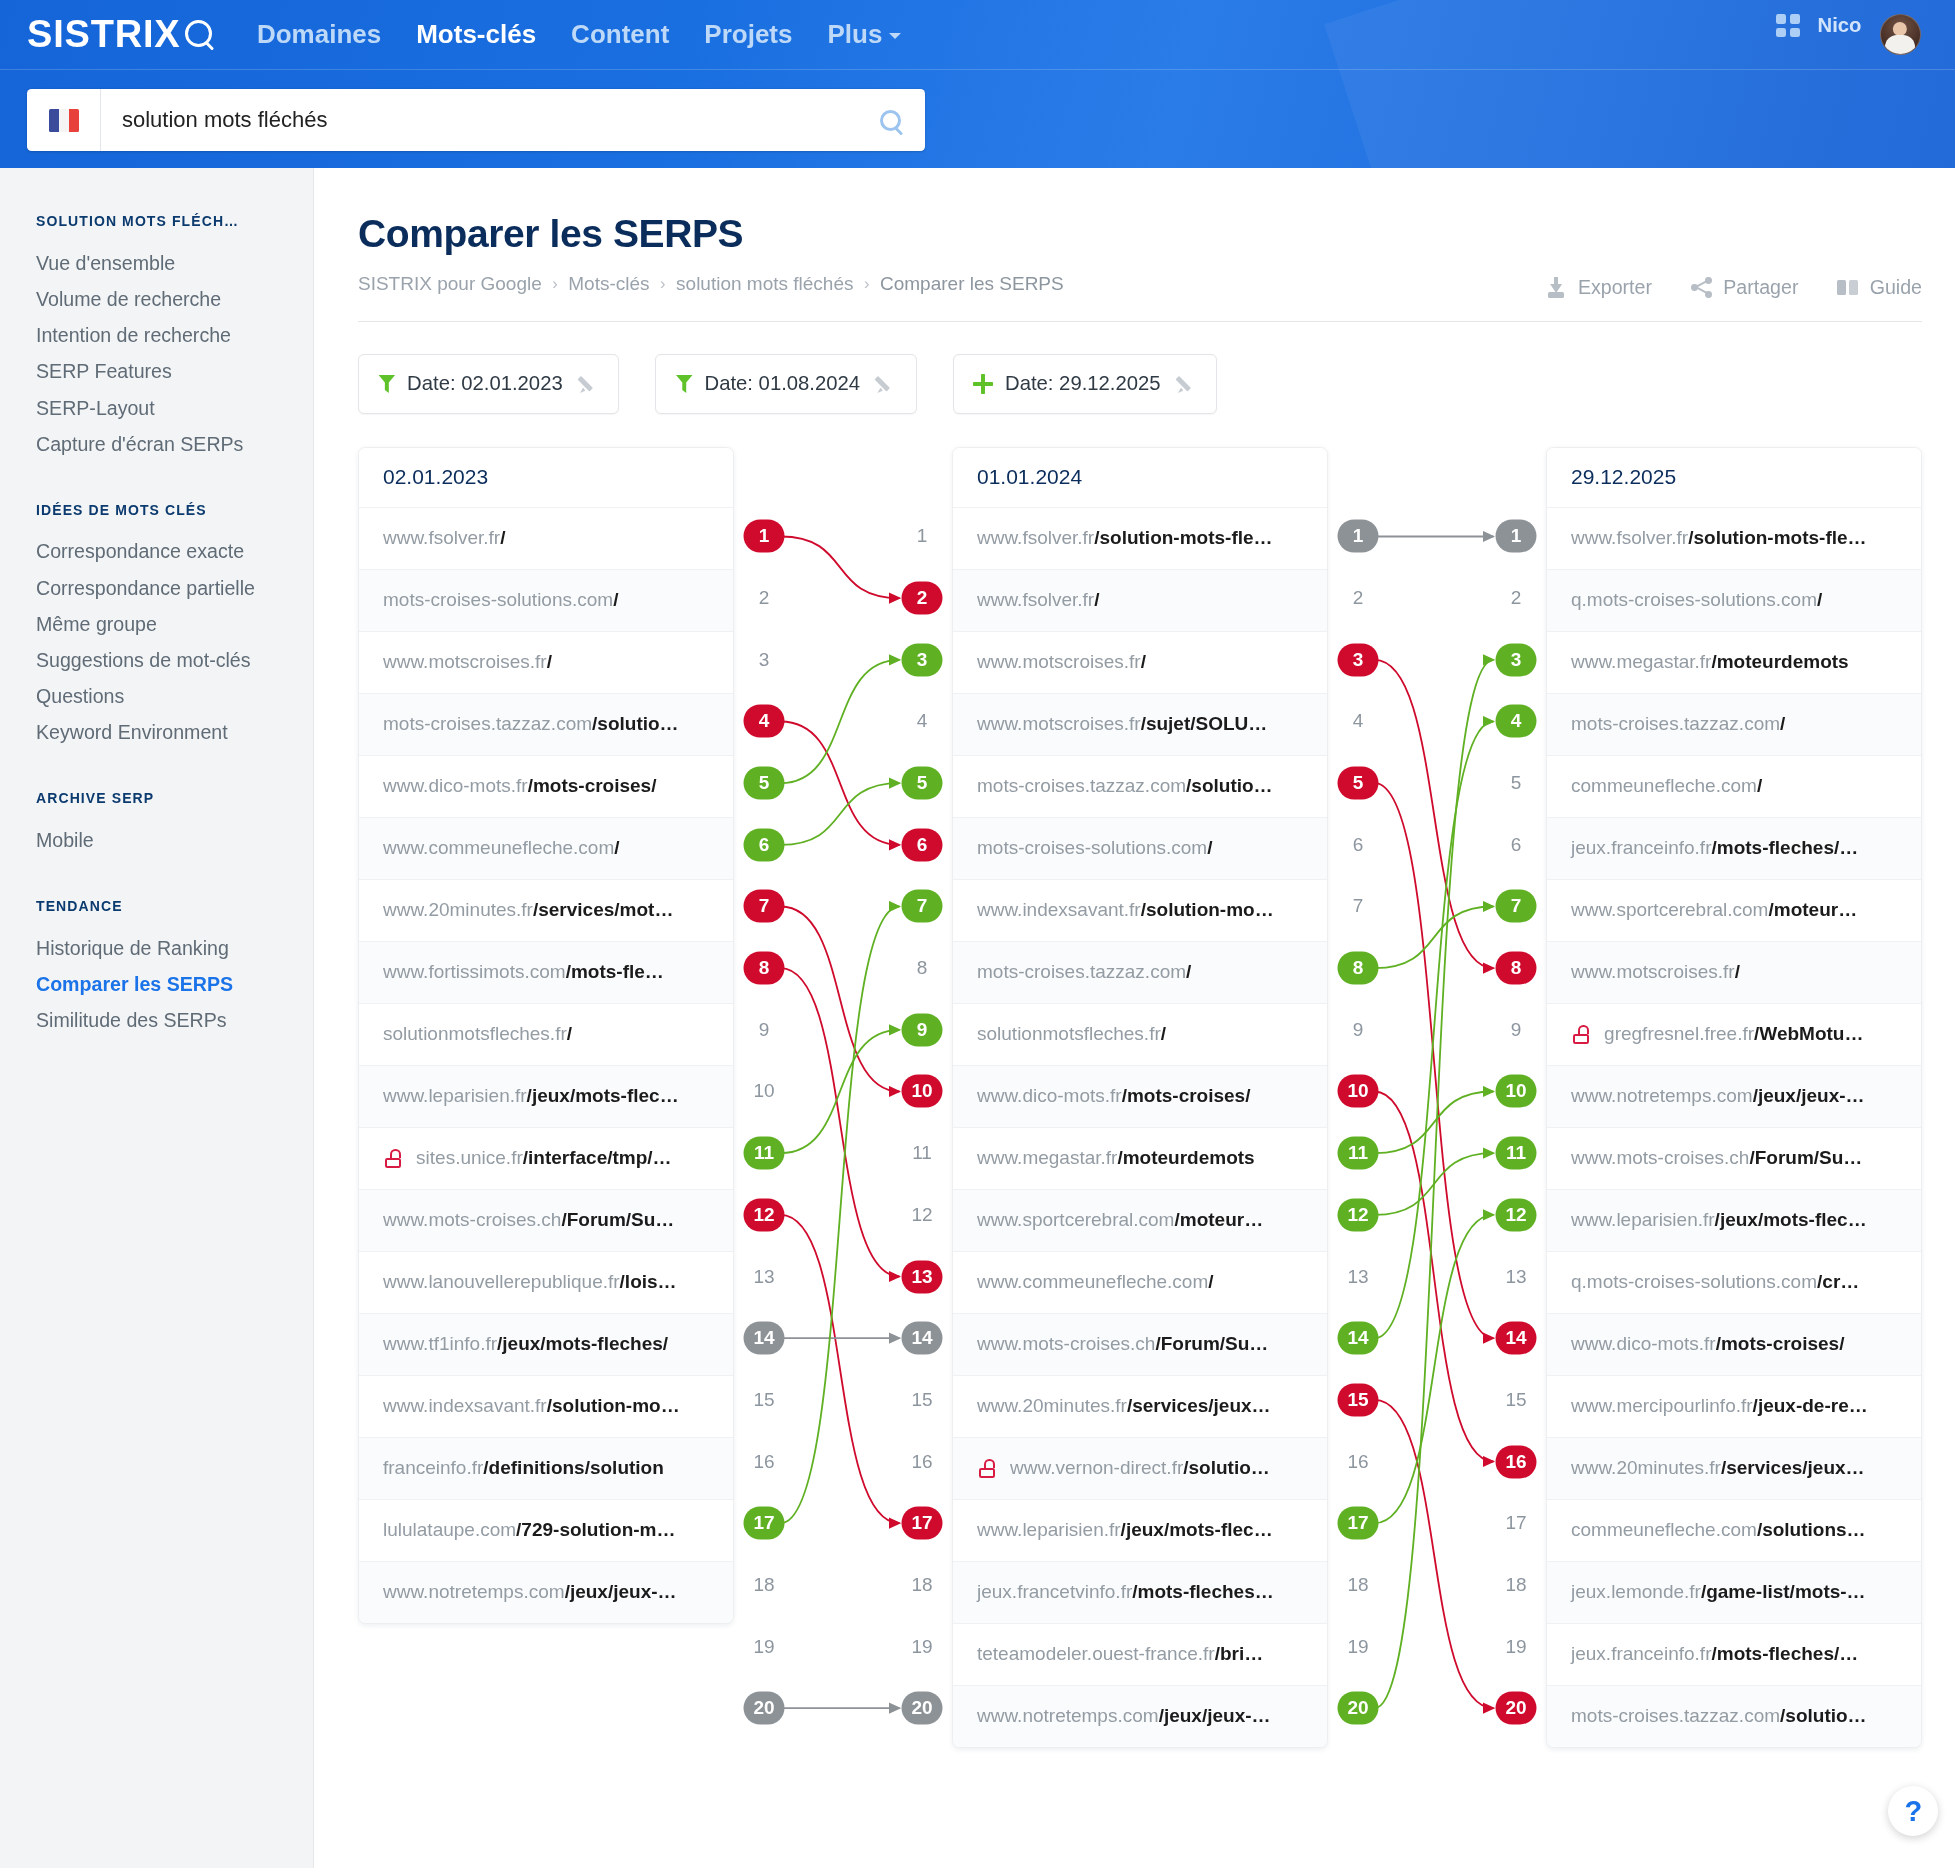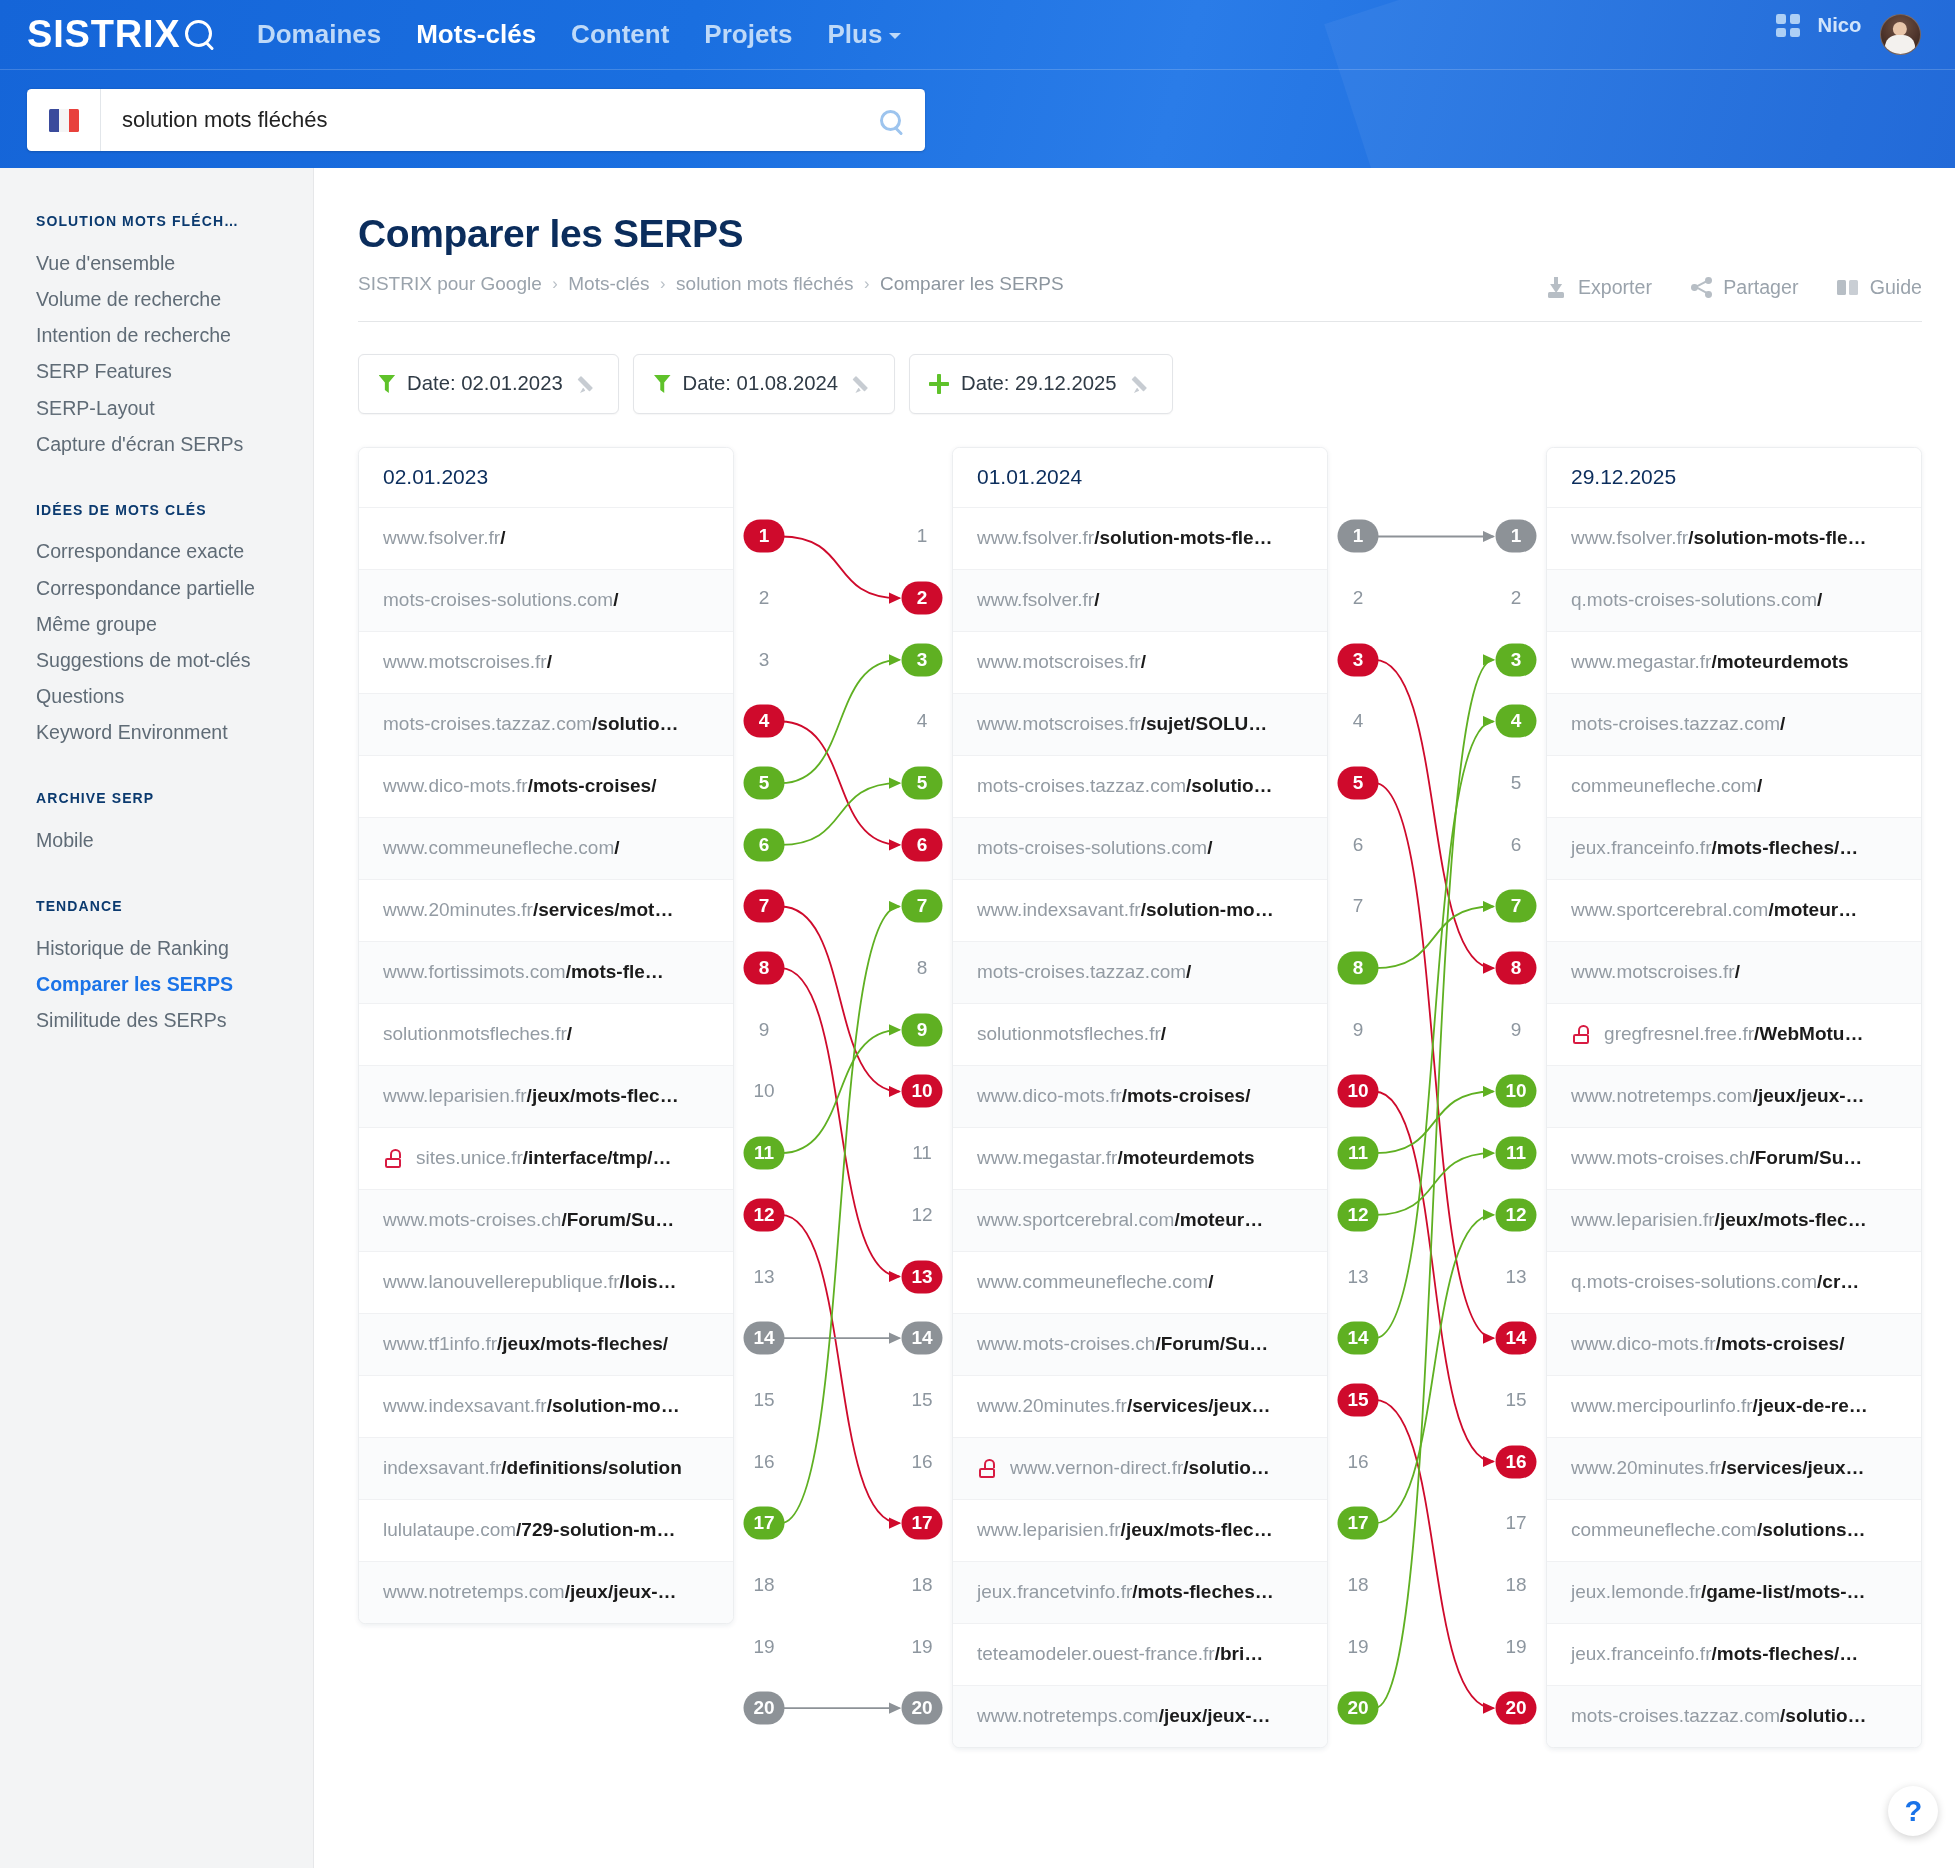--- a/index.html
+++ b/index.html
@@ -89,21 +89,21 @@
   .ico-share i:nth-child(2){left:0;top:7.5px;}
   .ico-share i:nth-child(3){right:0;bottom:0;}
   .ico-share b{position:absolute;background:#b7bec5;height:1.5px;width:12.8px;left:3.8px;}
   .ico-share b:nth-of-type(1){top:6.8px;transform:rotate(-28deg);}
   .ico-share b:nth-of-type(2){top:12.8px;transform:rotate(28deg);}
   
   .ico-book i{position:absolute;top:3px;width:9px;height:15px;background:#b7bec5;border-radius:1.5px;}
   .ico-book i:nth-child(1){left:0;} .ico-book i:nth-child(2){right:0;background:#c9ced4;}
   .divider{height:0.8px;background:#e4e6e8;margin-top:22.6px;}
   
-  .chips{display:flex;gap:14px;margin-top:32px;text-align:center;}
+  .chips{display:flex;gap:36px;margin-top:32px;text-align:center;}
   .chip{
     height:60px;background:#fff;border:0.8px solid #e3e5e8;border-radius:6px;
     display:flex;align-items:center;gap:12px;padding:0 19.6px;box-shadow:0 0.8px 1.5px rgba(0,0,0,.04);
     font-size:20.3px;color:#2f3a45;cursor:pointer;
   }
   .funnel{width:16.5px;height:18px;background:#5fc22a;clip-path:polygon(0 0,100% 0,62% 42%,62% 100%,38% 84%,38% 42%);flex-shrink:0;}
   .plus{position:relative;width:19.6px;height:19.6px;flex-shrink:0;}
   .plus:before,.plus:after{content:"";position:absolute;background:#5fc22a;border-radius:0.8px;}
   .plus:before{left:7.5px;top:0;width:4.5px;height:19.6px;}
   .plus:after{left:0;top:7.5px;width:19.6px;height:4.5px;}
@@ -349,21 +349,21 @@
           </div>
           <div class="serp-row">
             <span class="u-dom">www.tf1info.fr</span>
             <span class="u-path">/jeux/mots-fleches/</span>
           </div>
           <div class="serp-row">
             <span class="u-dom">www.indexsavant.fr</span>
             <span class="u-path">/solution-mo…</span>
           </div>
           <div class="serp-row">
-            <span class="u-dom">indexsavant.fr</span>
+            <span class="u-dom">franceinfo.fr</span>
             <span class="u-path">/definitions/solution</span>
           </div>
           <div class="serp-row">
             <span class="u-dom">lululataupe.com</span>
             <span class="u-path">/729-solution-m…</span>
           </div>
           <div class="serp-row">
             <span class="u-dom">www.notretemps.com</span>
             <span class="u-path">/jeux/jeux-…</span>
           </div>

